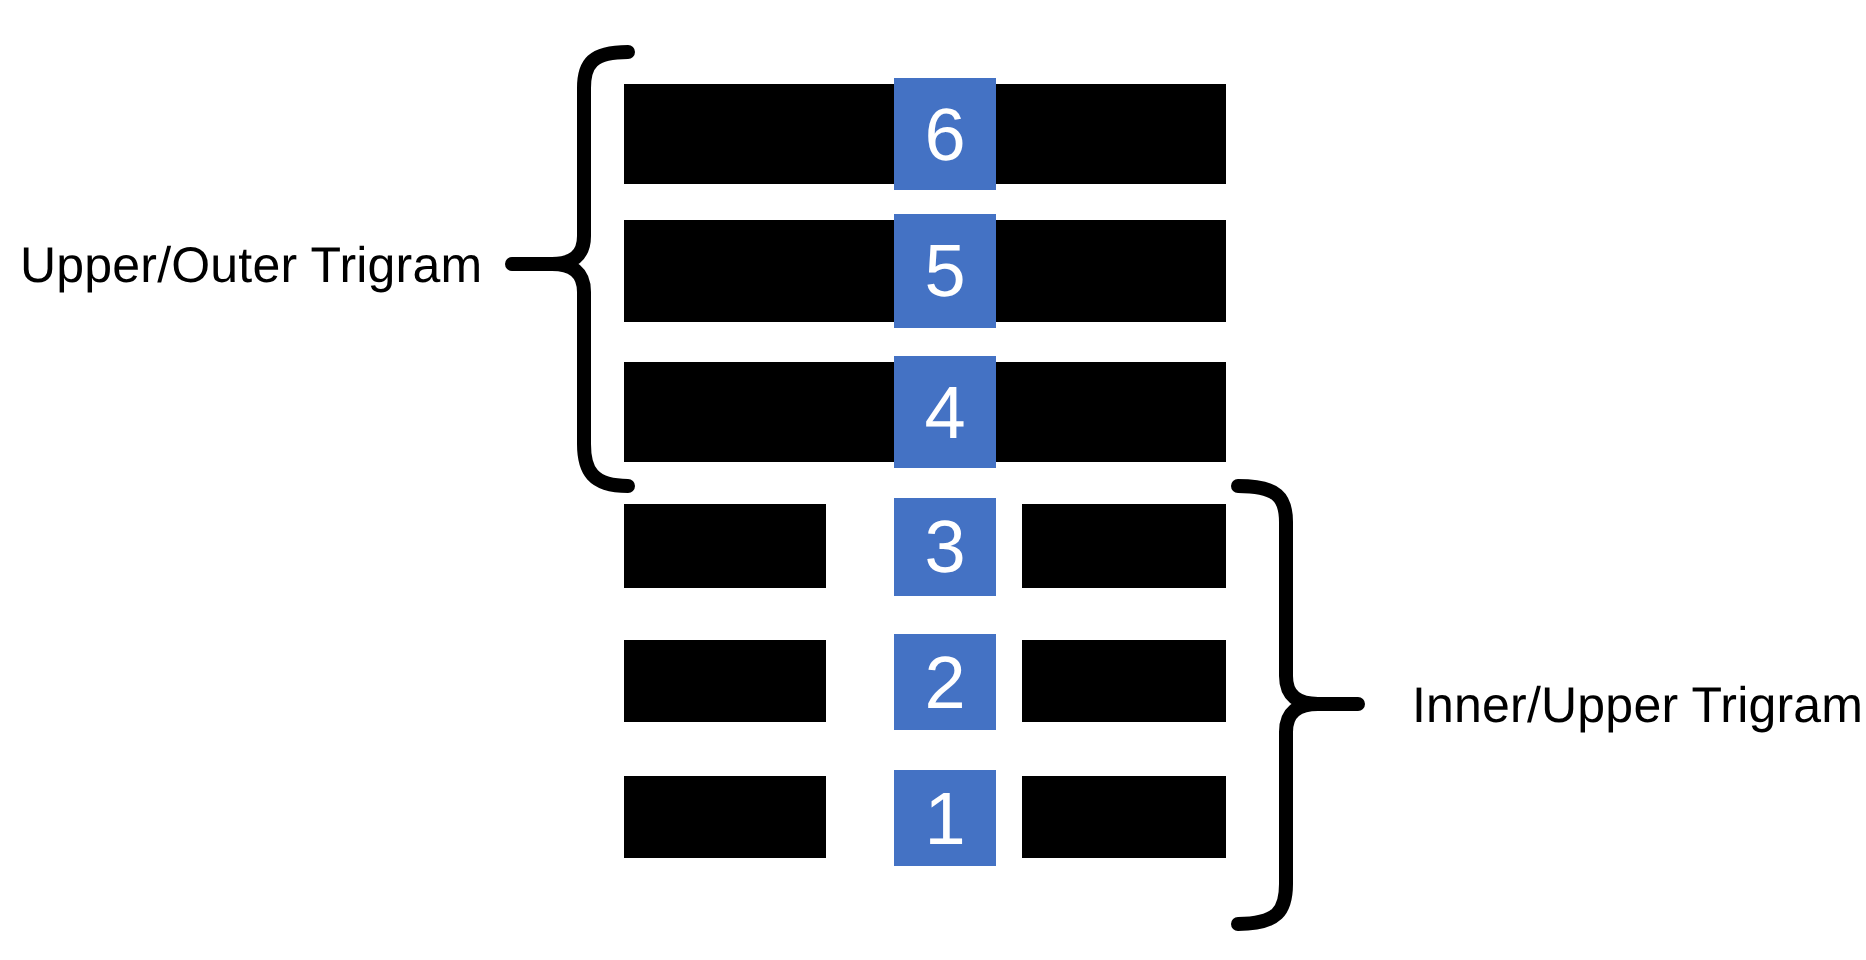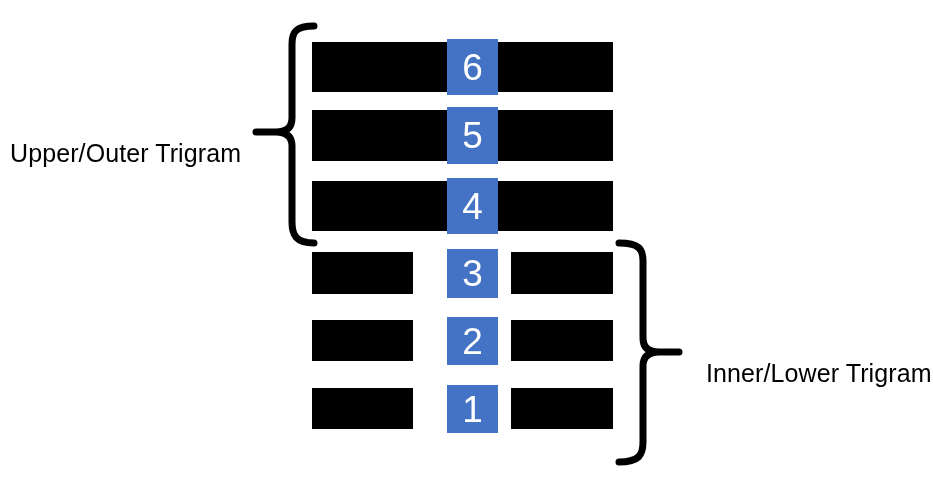--- a/index.html
+++ b/index.html
@@ -21,21 +21,20 @@
 
   
   .trigram-label {
     position: absolute;
     font-family: "Liberation Sans", sans-serif;
     font-size: 25px;
     font-weight: 400;
     color: #000000;
     white-space: nowrap;
     letter-spacing: 0.1px;
-    margin-top: 20px;
   }
   #label-upper {
     left: 10px;
     top: 119px;
   }
   #label-lower {
     left: 706px;
     top: 339px;
   }
 
@@ -127,21 +126,21 @@
   #box-2 { top: 317px; height: 48px; }
   #box-1 { top: 385px; height: 48px; }
 </style>
 </head>
 <body>
 
 <div id="canvas">
 
   <div class="trigram-label" id="label-upper">Upper/Outer Trigram</div>
 
-  <div class="trigram-label" id="label-lower">Inner/Lower Trigram</div>
+  <div class="trigram-label" id="label-lower">Inner/Upper Trigram</div>
 
   <div class="brace" id="brace-upper">
     <svg width="68" height="226" viewBox="0 0 68 226" fill="none" xmlns="http://www.w3.org/2000/svg" aria-hidden="true">
       <path d="M62 4 C44 4 40 10 40 22 L40 96 C40 106 34 110 24 110 L4 110
                L24 110 C34 110 40 114 40 124 L40 200 C40 213 44 221 62 221" stroke="#000000" stroke-width="7" stroke-linecap="round" stroke-linejoin="round" fill="none"></path>
     </svg>
   </div>
 
   <div class="brace" id="brace-lower">
     <svg width="72" height="230" viewBox="0 0 72 230" fill="none" xmlns="http://www.w3.org/2000/svg" aria-hidden="true">

